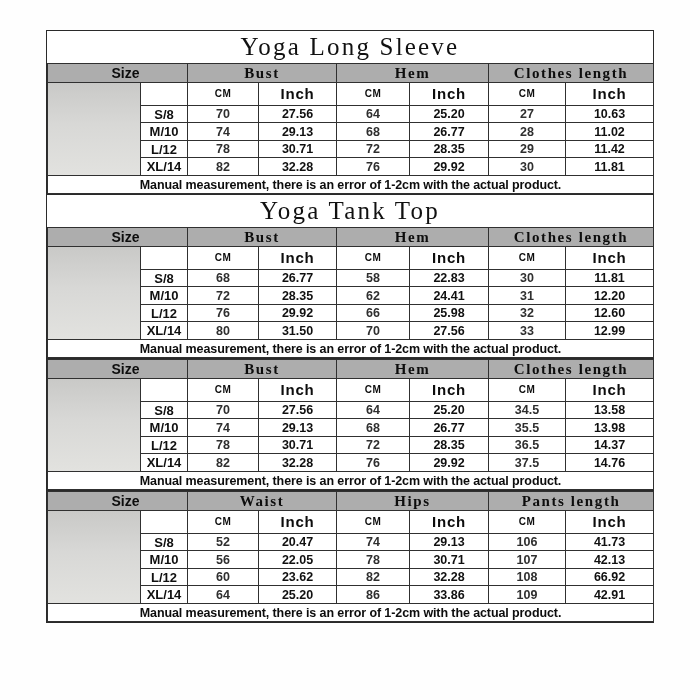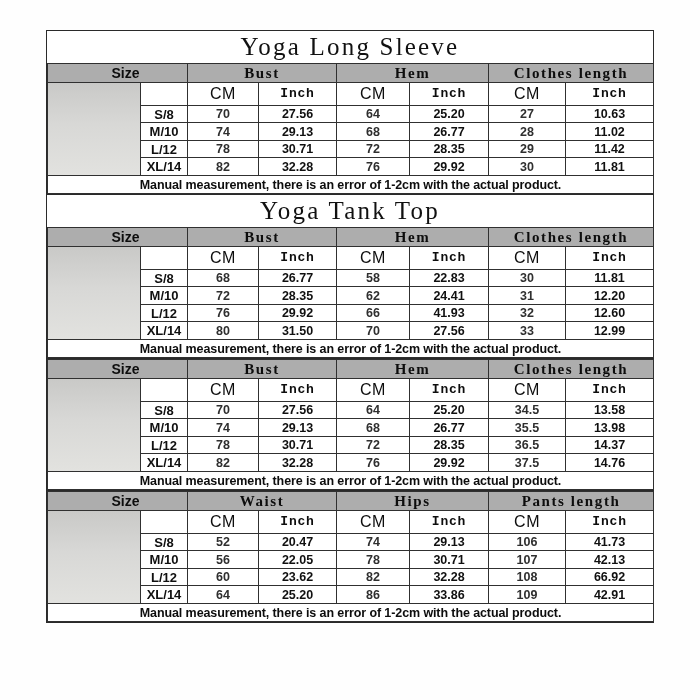--- a/index.html
+++ b/index.html
@@ -87,29 +87,29 @@
     font-family: "Liberation Sans", sans-serif;
     font-size: 14px;
     font-weight: bold;
     letter-spacing: 0px;
     padding-left: 16px;
   }
 
   .unit-row td {
     height: 20px;
     background: #ffffff;
-    font-family: Liberation Mono, monospace;
-    font-size: 13px;
+    font-family: Liberation Sans, sans-serif;
+    font-size: 15px;
     letter-spacing: 0.8px;
     color: #0d0d0d;
   }
   .unit-row td.u-cm {
     font-family: "Liberation Sans", sans-serif;
-    font-size: 16px;
-    font-weight: normal;
+    font-size: 10px;
+    font-weight: bold;
     letter-spacing: 0.5px;
   }
 
   .data-row td {
     height: 15px;
     font-size: 12.5px;
     color: #101010;
     background: #ffffff;
     font-weight: bold;
   }
@@ -348,21 +348,21 @@
             <td class="cm-cell">62</td>
             <td>24.41</td>
             <td class="cm-cell">31</td>
             <td>12.20</td>
           </tr>
           <tr class="data-row">
             <td class="size-cell">L/12</td>
             <td class="cm-cell">76</td>
             <td>29.92</td>
             <td class="cm-cell">66</td>
-            <td>41.93</td>
+            <td>25.98</td>
             <td class="cm-cell">32</td>
             <td>12.60</td>
           </tr>
           <tr class="data-row">
             <td class="size-cell">XL/14</td>
             <td class="cm-cell">80</td>
             <td>31.50</td>
             <td class="cm-cell">70</td>
             <td>27.56</td>
             <td class="cm-cell">33</td>

